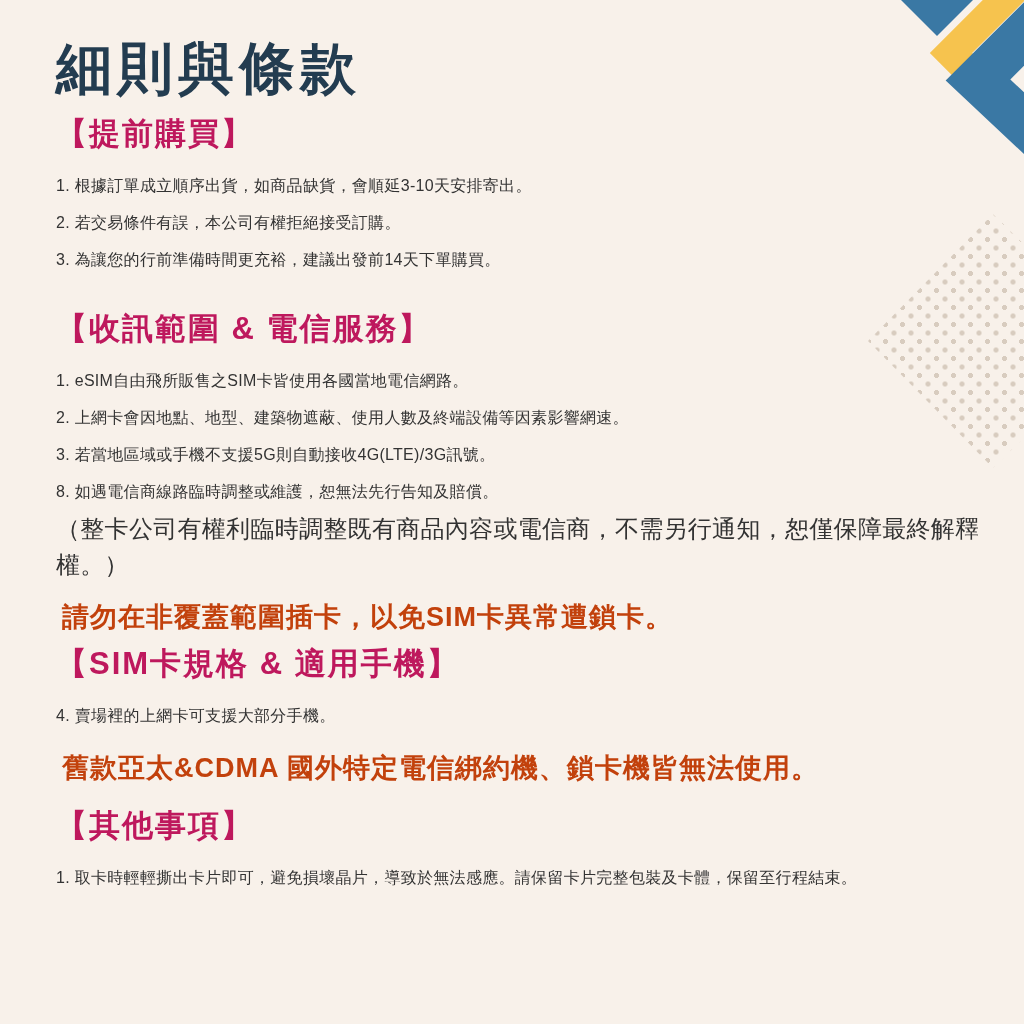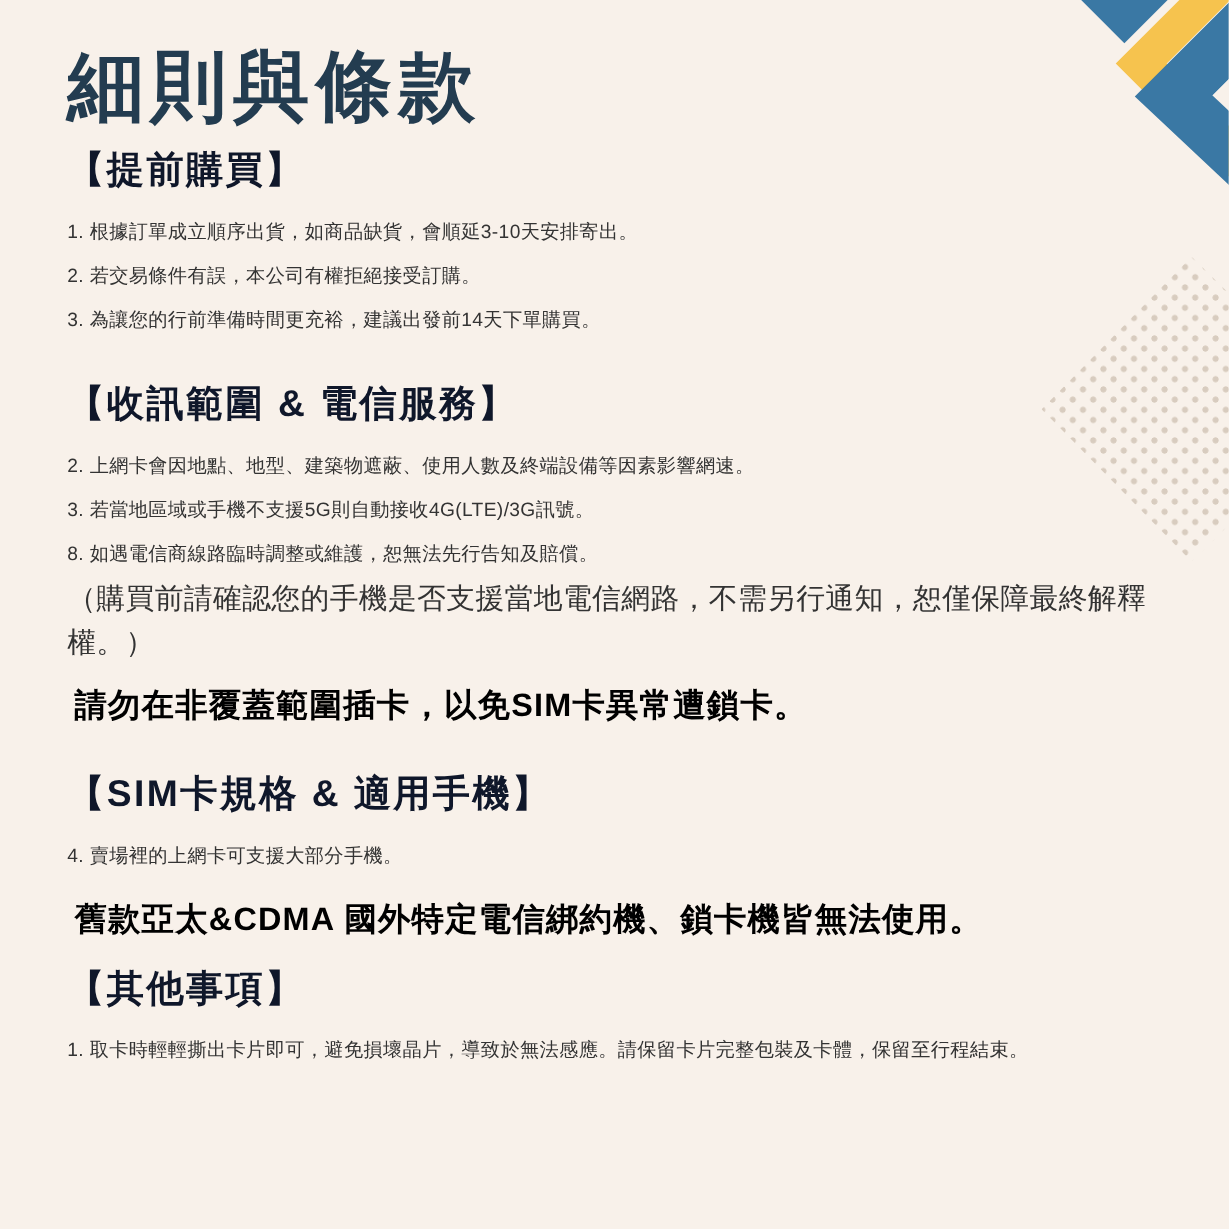--- a/index.html
+++ b/index.html
@@ -10,32 +10,32 @@
     color:#333333;
     overflow:hidden;
     position:relative;
   }
   .content{
     position:relative;
     z-index:2;
     padding:40px 30px 0 56px;
   }
   .page-title{
-    font-size:64px;
+    font-size:56px;
     line-height:1.02;
     font-weight:900;
     color:#233C50;
     letter-spacing:5px;
     margin:0 0 16px 0;
   }
   .section{margin:0 0 30px 0;}
   .section-heading{
     font-size:31px;
     font-weight:700;
-    color:#0f172a;
+    color:#be185d;
     letter-spacing:2px;
     margin:0 0 13px 0;
   }
   .item{
     font-size:16px;
     line-height:36px;
     letter-spacing:0.3px;
     margin:0 0 1px 0;
     max-width:970px;
     padding-left:26px;
@@ -45,25 +45,25 @@
     font-size:24px;
     line-height:36px;
     letter-spacing:0.3px;
     margin:1px 0 0 0;
     max-width:980px;
   }
   .warning{
     font-size:27px;
     line-height:34px;
     font-weight:700;
-    color:#000000;
+    color:#c2410c;
     letter-spacing:1px;
     margin:17px 0 0 6px;
   }
-  .s2{margin-bottom:36px;}
+  .s2{margin-bottom:9px;}
   .s3{margin-bottom:20px;}
   
   .corner-ribbon{
     position:absolute;
     top:0;right:0;
     width:200px;height:170px;
     z-index:1;
   }
   
   .dot-pattern{
@@ -96,24 +96,25 @@
 
   <div class="section">
     <h2 class="section-heading">【提前購買】</h2>
     <p class="item">1. 根據訂單成立順序出貨，如商品缺貨，會順延3-10天安排寄出。</p>
     <p class="item">2. 若交易條件有誤，本公司有權拒絕接受訂購。</p>
     <p class="item">3. 為讓您的行前準備時間更充裕，建議出發前14天下單購買。</p>
   </div>
 
   <div class="section s2">
     <h2 class="section-heading">【收訊範圍 &amp; 電信服務】</h2>
+    <p class="item">1. eSIM自由飛所販售之SIM卡皆使用各國當地電信網路。</p>
     <p class="item">2. 上網卡會因地點、地型、建築物遮蔽、使用人數及終端設備等因素影響網速。</p>
     <p class="item">3. 若當地區域或手機不支援5G則自動接收4G(LTE)/3G訊號。</p>
     <p class="item">8. 如遇電信商線路臨時調整或維護，恕無法先行告知及賠償。</p>
-    <p class="note">（購買前請確認您的手機是否支援當地電信網路，不需另行通知，恕僅保障最終解釋權。）</p>
+    <p class="note">（整卡公司有權利臨時調整既有商品內容或電信商，不需另行通知，恕僅保障最終解釋權。）</p>
     <p class="warning">請勿在非覆蓋範圍插卡，以免SIM卡異常遭鎖卡。</p>
   </div>
 
   <div class="section s3">
     <h2 class="section-heading">【SIM卡規格 &amp; 適用手機】</h2>
     <p class="item">4. 賣場裡的上網卡可支援大部分手機。</p>
     <p class="warning">舊款亞太&amp;CDMA 國外特定電信綁約機、鎖卡機皆無法使用。</p>
   </div>
 
   <div class="section">

